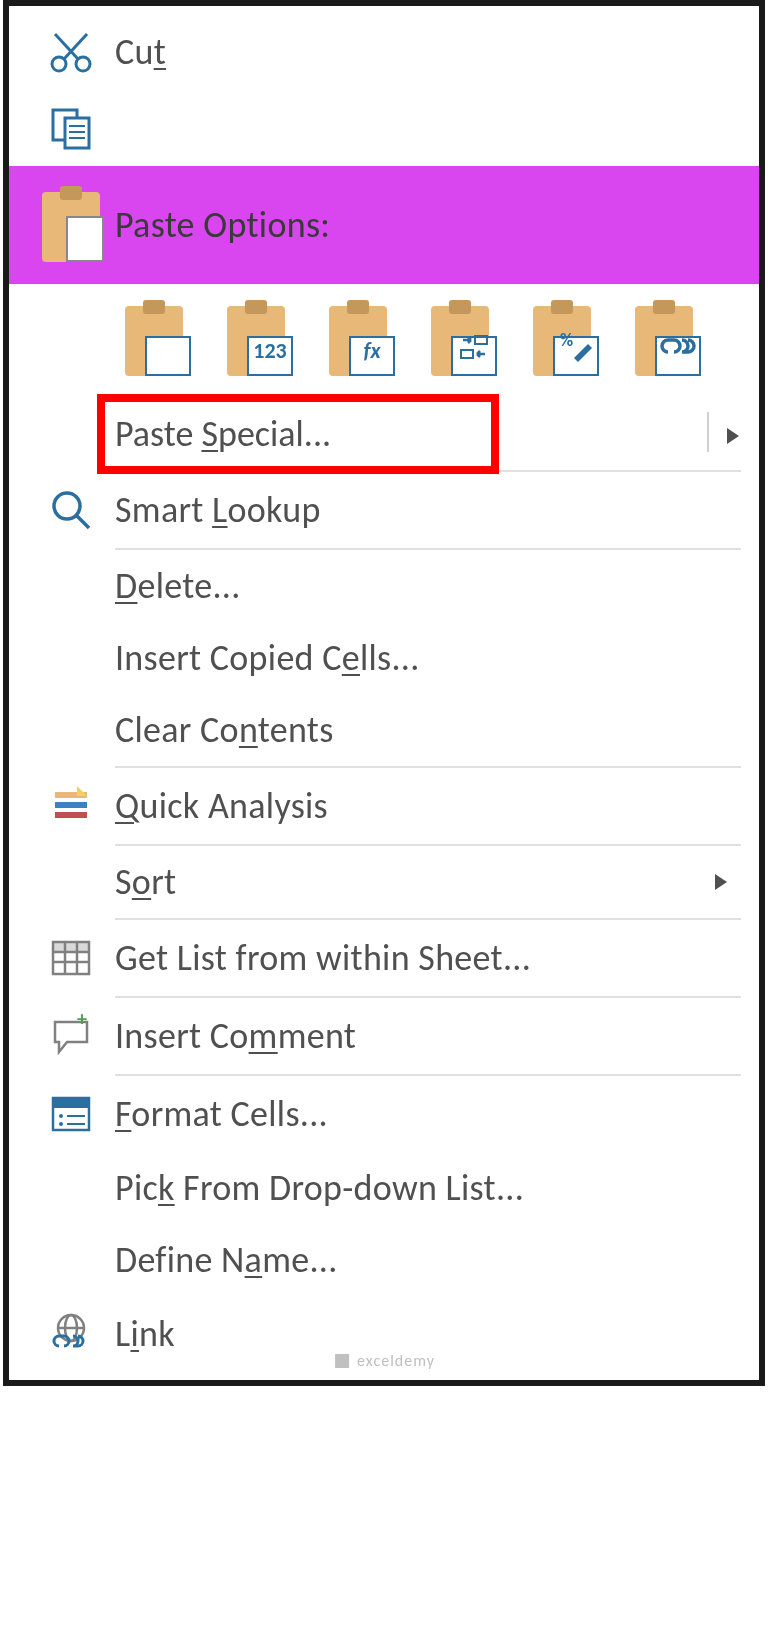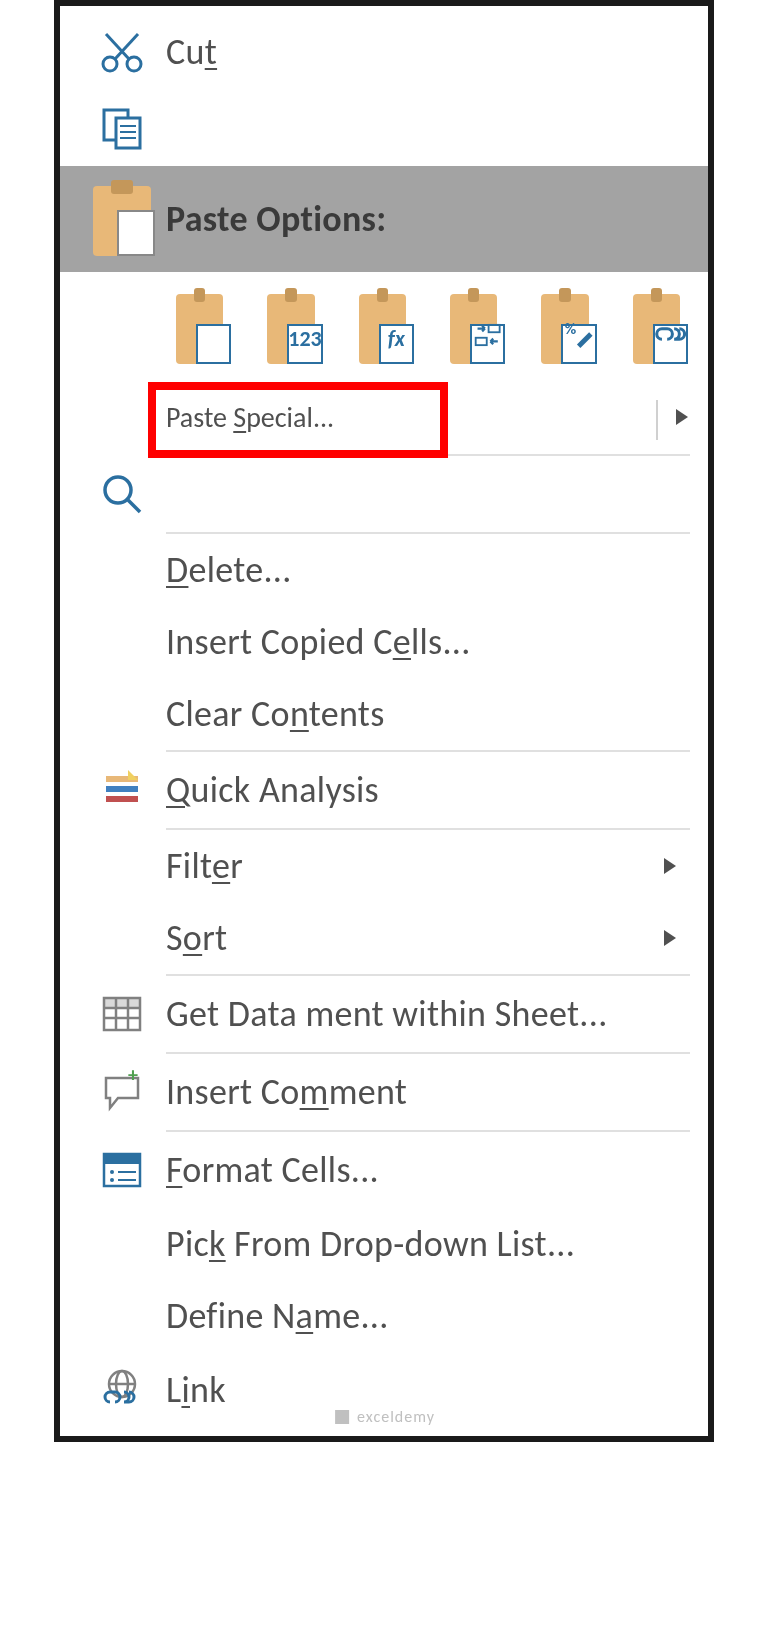--- a/index.html
+++ b/index.html
@@ -3,21 +3,21 @@
 <meta charset="utf-8">
 <style>
   * { box-sizing: border-box; margin: 0; padding: 0; }
   body {
     font-family: "Segoe UI", Calibri, Arial, sans-serif;
     background: #fff;
     width: 768px;
   }
   .menu {
     border: 6px solid #1a1a1a;
-    width: 660px;
+    width: 762px;
     margin: 0 auto;
     background: #fff;
     padding: 8px 0;
     position: relative;
   }
   .menu-item {
     display: flex;
     align-items: center;
     padding: 14px 18px 14px 18px;
     font-size: 36px;
@@ -36,34 +36,34 @@
     flex: 1;
     letter-spacing: 0.3px;
   }
   .menu-item .submenu-arrow {
     width: 40px;
     display: flex;
     align-items: center;
     justify-content: center;
   }
   .paste-options-header {
-    background: #a3a3a3;
-    font-weight: 700;
+    background: #d946ef;
+    font-weight: 400;
     color: #3a3a3a;
-    padding: 14px 18px;
+    padding: 20px 18px;
   }
   .paste-icons-row {
     display: flex;
     gap: 24px;
     padding: 16px 18px 20px 106px;
     background: #fff;
   }
   .paste-special-row {
     padding: 14px 18px 14px 106px;
-    font-size: 28px;
+    font-size: 36px;
     color: #505050;
     display: flex;
     position: relative;
   }
   .paste-special-row .label { flex: 1; }
   .highlight-box {
     position: absolute;
     border: 8px solid #ff0000;
     left: 88px;
     right: 260px;
@@ -231,20 +231,21 @@
 
   <div class="sep"></div>
 
   <div class="menu-item">
     <div class="icon-col">
       <svg width="48" height="48" viewBox="0 0 48 48">
         <circle cx="20" cy="20" r="13" fill="none" stroke="#2b6fa0" stroke-width="3.5"></circle>
         <line x1="30" y1="30" x2="42" y2="42" stroke="#2b6fa0" stroke-width="3.5"></line>
       </svg>
     </div>
+    <div class="label">Smart <span class="u">L</span>ookup</div>
   </div>
 
   <div class="sep"></div>
 
   <div class="menu-item">
     <div class="icon-col"></div>
     <div class="label"><span class="u">D</span>elete...</div>
   </div>
 
   <div class="menu-item">
@@ -266,29 +267,20 @@
         <rect x="8" y="20" width="32" height="6" fill="#4080c0"></rect>
         <rect x="8" y="30" width="32" height="6" fill="#c05050"></rect>
         <path d="M30 4 L40 14 L30 14 Z" fill="#f0d060"></path>
       </svg>
     </div>
     <div class="label"><span class="u">Q</span>uick Analysis</div>
   </div>
 
   <div class="sep"></div>
 
-  <div class="menu-item">
-    <div class="icon-col"></div>
-    <div class="label">Filt<span class="u">e</span>r</div>
-    <div class="submenu-arrow">
-      <svg width="16" height="20" viewBox="0 0 16 20">
-          <path d="M2 2 L14 10 L2 18 Z" fill="#505050"></path>
-        </svg>
-    </div>
-  </div>
 
   <div class="menu-item">
     <div class="icon-col"></div>
     <div class="label">S<span class="u">o</span>rt</div>
     <div class="submenu-arrow">
       <svg width="16" height="20" viewBox="0 0 16 20">
           <path d="M2 2 L14 10 L2 18 Z" fill="#505050"></path>
         </svg>
     </div>
   </div>
@@ -299,21 +291,21 @@
     <div class="icon-col">
       <svg width="48" height="48" viewBox="0 0 48 48">
         <rect x="6" y="8" width="36" height="32" fill="none" stroke="#808080" stroke-width="2.5"></rect>
         <line x1="6" y1="18" x2="42" y2="18" stroke="#808080" stroke-width="2.5"></line>
         <line x1="6" y1="28" x2="42" y2="28" stroke="#808080" stroke-width="2.5"></line>
         <line x1="18" y1="8" x2="18" y2="40" stroke="#808080" stroke-width="2.5"></line>
         <line x1="30" y1="8" x2="30" y2="40" stroke="#808080" stroke-width="2.5"></line>
         <rect x="6" y="8" width="36" height="10" fill="#808080" opacity="0.3"></rect>
       </svg>
     </div>
-    <div class="label">Get Data ment within Sheet...</div>
+    <div class="label">Get List from within Sheet...</div>
   </div>
 
   <div class="sep"></div>
 
   <div class="menu-item">
     <div class="icon-col">
       <svg width="48" height="48" viewBox="0 0 48 48">
         <path d="M8 10 h32 v20 h-20 l-8 10 v-10 h-4 z" fill="none" stroke="#808080" stroke-width="2.5"></path>
         <text x="30" y="14" font-size="20" fill="#50a050" font-weight="bold">+</text>
       </svg>

